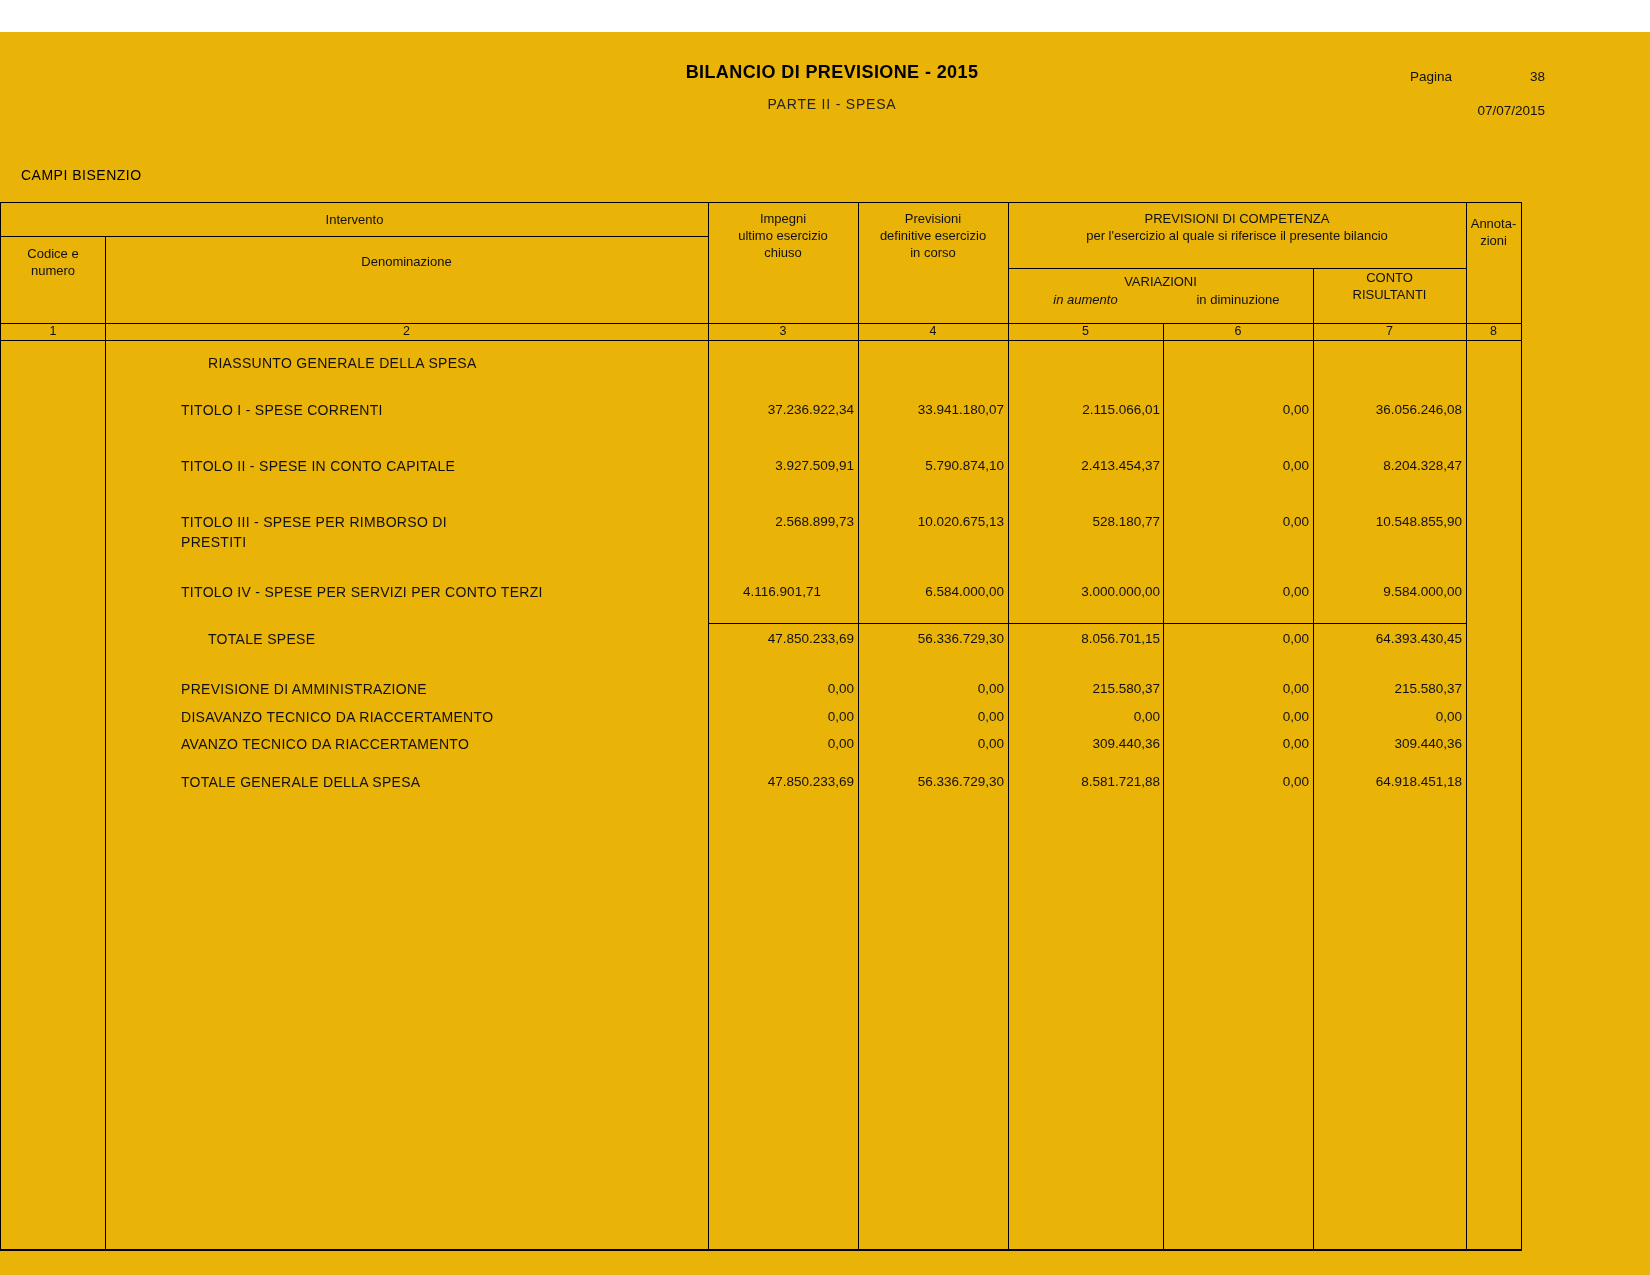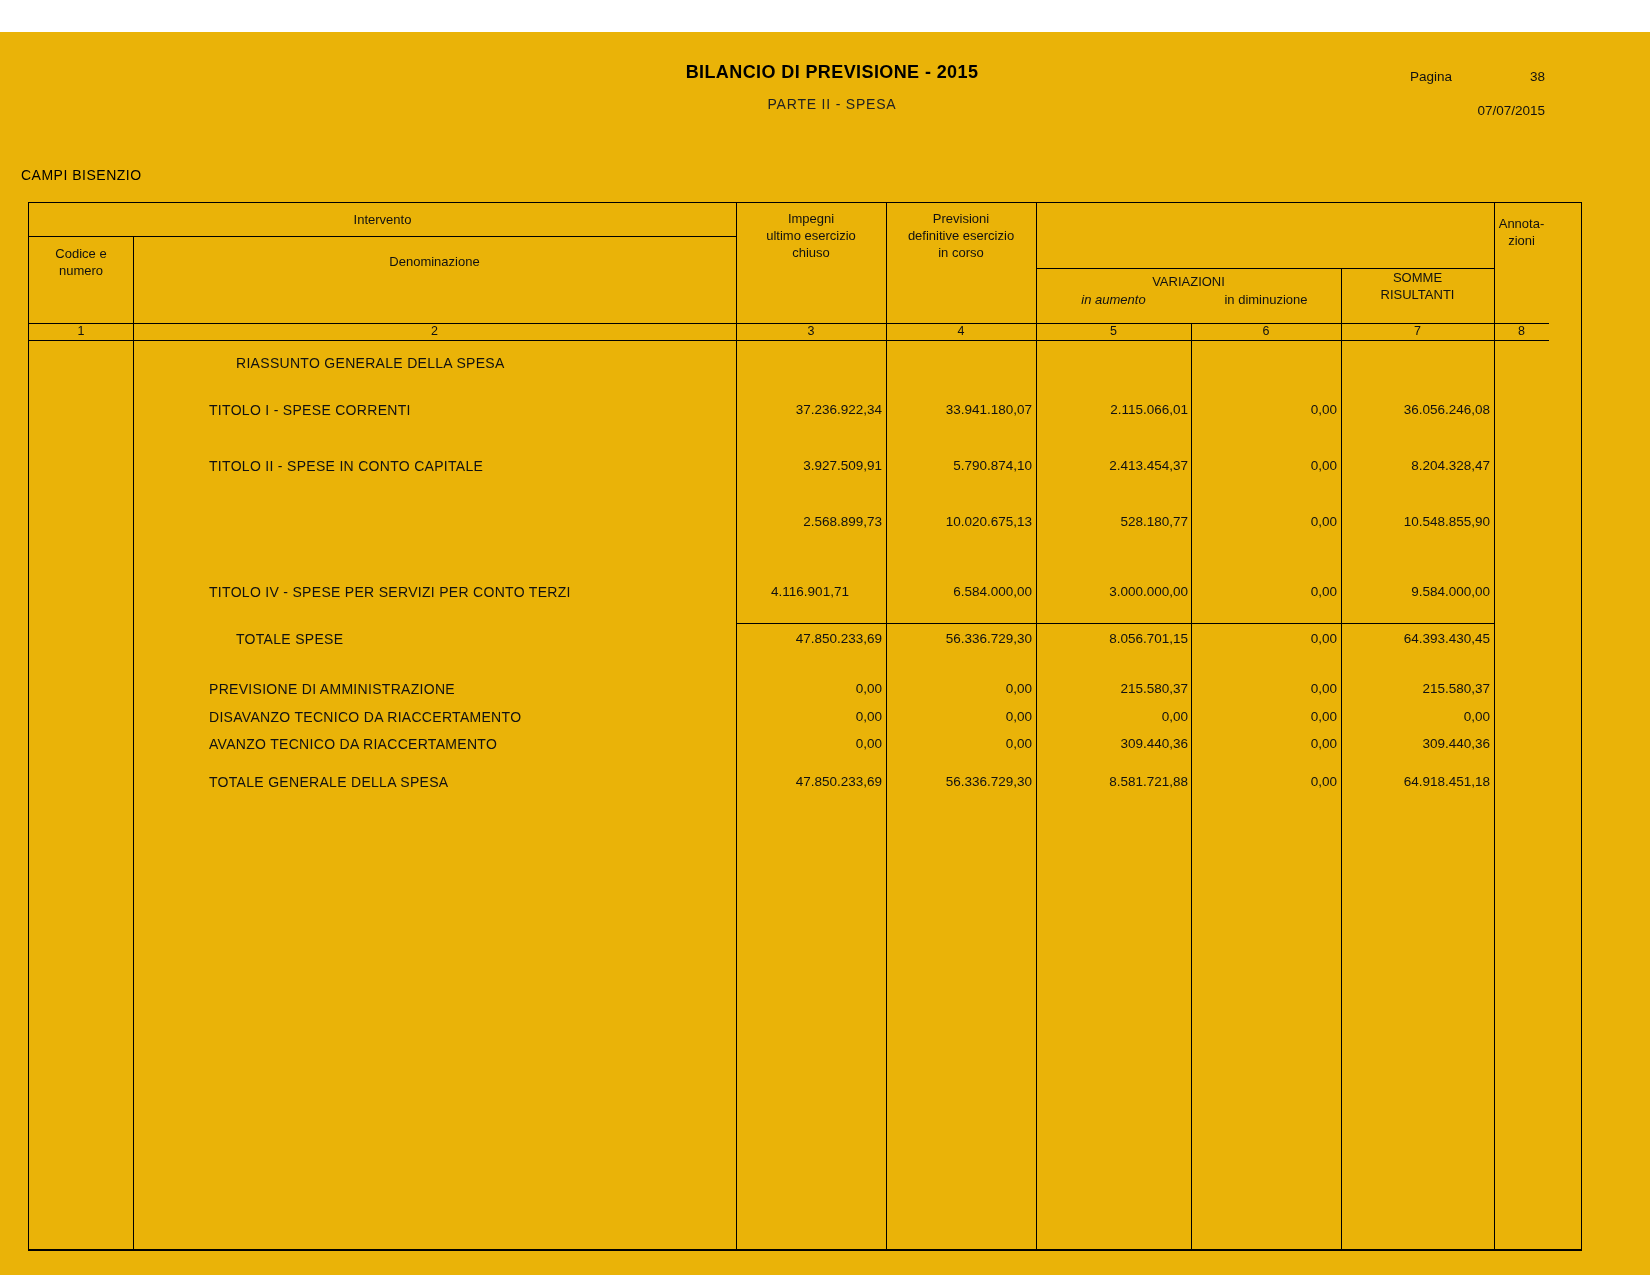--- a/index.html
+++ b/index.html
@@ -10,22 +10,22 @@
     margin-top:32px;
   }
   .abs{position:absolute;}
   .center{text-align:center;}
   .right{text-align:right;}
   .pre{white-space:pre-line;}
   .doc-title{font-size:18px;font-weight:bold;letter-spacing:.4px;}
   .doc-sub{font-size:14px;letter-spacing:.8px;color:#222;}
   .meta{font-size:13.5px;color:#111;}
   .entity{font-size:14px;letter-spacing:.5px;}
-  .tbl{position:absolute;left:28px;top:170px;width:1520px;height:1046px;
-       border:1px solid #000;border-bottom:2px solid #000;padding-left:32px;}
+  .tbl{position:absolute;left:0;top:170px;width:1520px;height:1046px;
+       border:1px solid #000;border-bottom:2px solid #000;}
   .vline{position:absolute;width:1px;background:#000;}
   .hline{position:absolute;height:1px;background:#000;}
   .hcell{font-size:13px;line-height:17px;color:#111;}
   .numrow{font-size:12.5px;color:#111;}
   .rowlabel{font-size:14px;letter-spacing:.3px;line-height:20px;color:#111;}
   .val{font-size:13.5px;color:#111;}
 </style>
 </head>
 <body>
 
@@ -57,24 +57,26 @@
     <div class="abs hcell center" style="left:0;top:8px;width:707px;">Intervento</div>
     <div class="abs hcell center pre" style="left:0;top:42px;width:104px;">Codice e
 numero</div>
     <div class="abs hcell center" style="left:104px;top:50px;width:603px;">Denominazione</div>
     <div class="abs hcell center pre" style="left:707px;top:7px;width:150px;">Impegni
 ultimo esercizio
 chiuso</div>
     <div class="abs hcell center pre" style="left:857px;top:7px;width:150px;">Previsioni
 definitive esercizio
 in corso</div>
+    <div class="abs hcell center pre" style="left:1007px;top:7px;width:458px;">PREVISIONI DI COMPETENZA
+per l'esercizio al quale si riferisce il presente bilancio</div>
     <div class="abs hcell center" style="left:1007px;top:70px;width:305px;">VARIAZIONI</div>
     <div class="abs hcell center" style="left:1007px;top:88px;width:155px;font-style:italic;">in aumento</div>
     <div class="abs hcell center" style="left:1162px;top:88px;width:150px;">in diminuzione</div>
-    <div class="abs hcell center pre" style="left:1312px;top:66px;width:153px;">SOMME
+    <div class="abs hcell center pre" style="left:1312px;top:66px;width:153px;">CONTO
 RISULTANTI</div>
     <div class="abs hcell center pre" style="left:1465px;top:12px;width:55px;">Annota-
 zioni</div>
 
     <div class="abs numrow center" style="left:0;top:121px;width:104px;">1</div>
     <div class="abs numrow center" style="left:104px;top:121px;width:603px;">2</div>
     <div class="abs numrow center" style="left:707px;top:121px;width:150px;">3</div>
     <div class="abs numrow center" style="left:857px;top:121px;width:150px;">4</div>
     <div class="abs numrow center" style="left:1007px;top:121px;width:155px;">5</div>
     <div class="abs numrow center" style="left:1162px;top:121px;width:150px;">6</div>
@@ -90,20 +92,22 @@
     <div class="abs val right" style="left:1164px;top:199px;width:144px;">0,00</div>
     <div class="abs val right" style="left:1314px;top:199px;width:147px;">36.056.246,08</div>
 
     <div class="abs rowlabel" style="left:180px;top:253px;">TITOLO II - SPESE IN CONTO CAPITALE</div>
     <div class="abs val right" style="left:709px;top:255px;width:144px;">3.927.509,91</div>
     <div class="abs val right" style="left:859px;top:255px;width:144px;">5.790.874,10</div>
     <div class="abs val right" style="left:1009px;top:255px;width:150px;">2.413.454,37</div>
     <div class="abs val right" style="left:1164px;top:255px;width:144px;">0,00</div>
     <div class="abs val right" style="left:1314px;top:255px;width:147px;">8.204.328,47</div>
 
+    <div class="abs rowlabel pre" style="left:180px;top:309px;width:520px;">TITOLO III - SPESE PER RIMBORSO DI
+PRESTITI</div>
     <div class="abs val right" style="left:709px;top:311px;width:144px;">2.568.899,73</div>
     <div class="abs val right" style="left:859px;top:311px;width:144px;">10.020.675,13</div>
     <div class="abs val right" style="left:1009px;top:311px;width:150px;">528.180,77</div>
     <div class="abs val right" style="left:1164px;top:311px;width:144px;">0,00</div>
     <div class="abs val right" style="left:1314px;top:311px;width:147px;">10.548.855,90</div>
 
     <div class="abs rowlabel" style="left:180px;top:379px;">TITOLO IV - SPESE PER SERVIZI PER CONTO TERZI</div>
     <div class="abs val right" style="left:709px;top:381px;width:144px;text-align:center;">4.116.901,71</div>
     <div class="abs val right" style="left:859px;top:381px;width:144px;">6.584.000,00</div>
     <div class="abs val right" style="left:1009px;top:381px;width:150px;">3.000.000,00</div>

